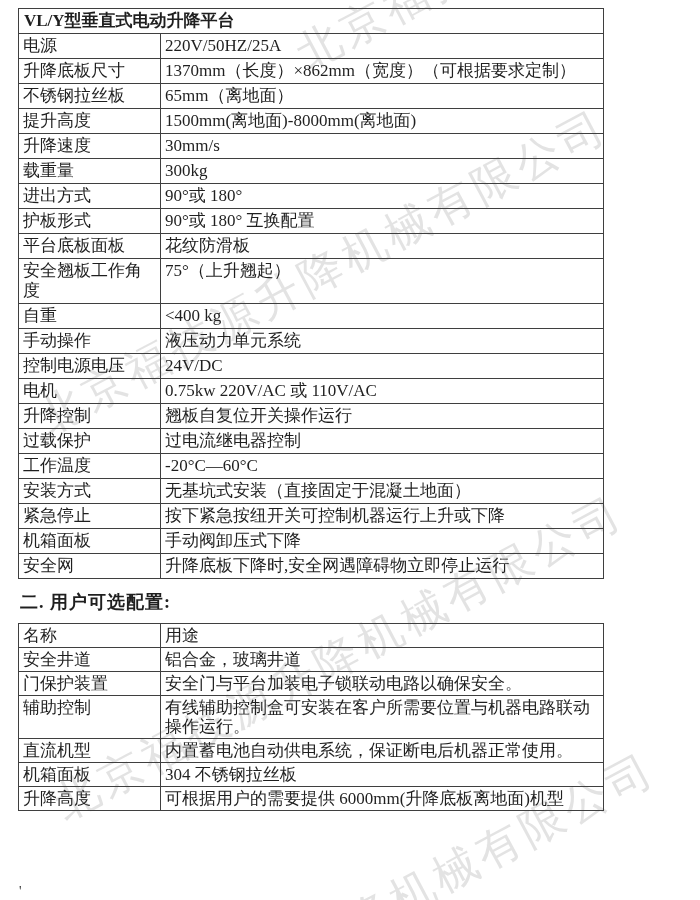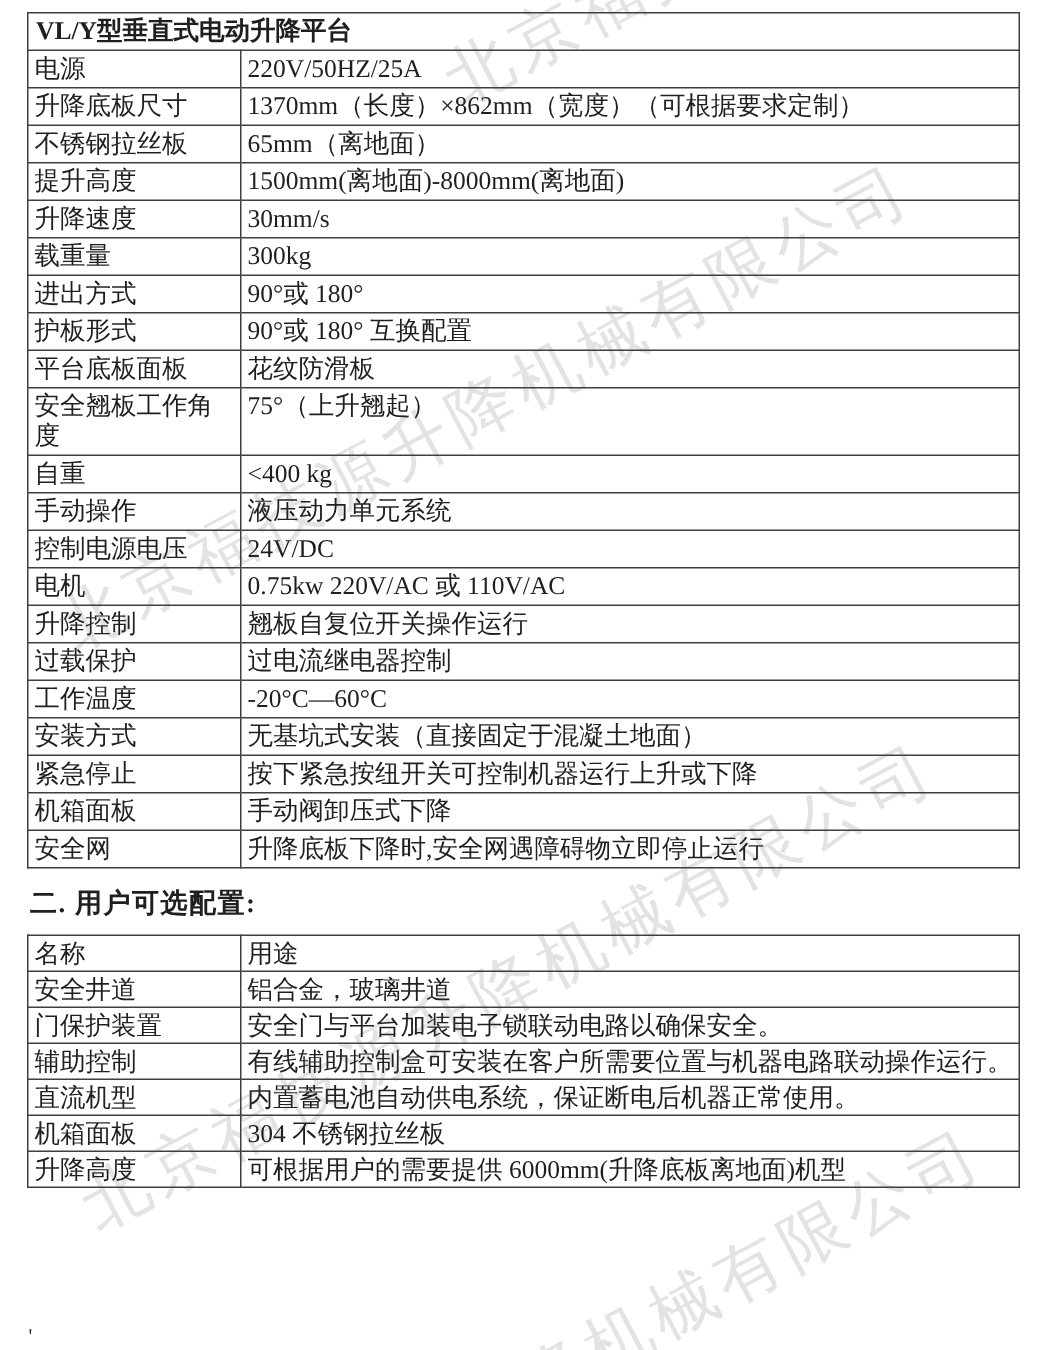--- a/index.html
+++ b/index.html
@@ -9,21 +9,21 @@
     overflow:hidden;
     position:relative;
     font-family:"Liberation Serif","DejaVu Serif",serif;
     color:#1f1f1f;
   }
   .doc{position:relative;z-index:1;padding-top:8px;}
   table{
     border-collapse:collapse;
     table-layout:fixed;
     margin-left:18px;
-    width:662px;
+    width:586px;
     background:transparent;
   }
   td{
     border:1.5px solid #3f3f3f;
     font-size:17px;
     line-height:20px;
     padding:2px 4px;
     vertical-align:top;
     word-break:break-all;
     overflow:hidden;

